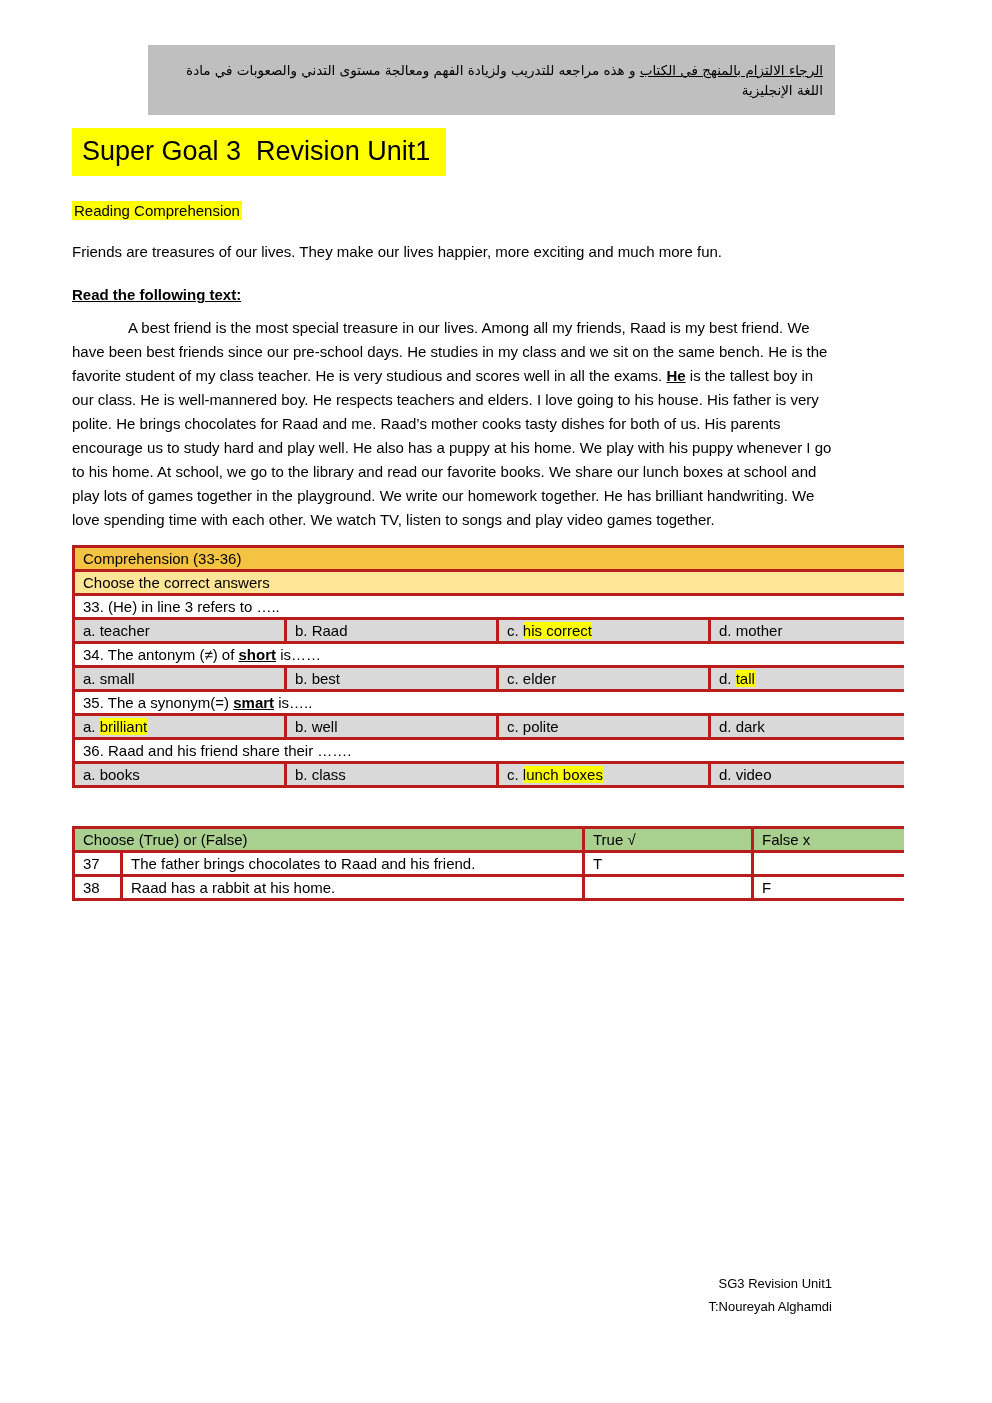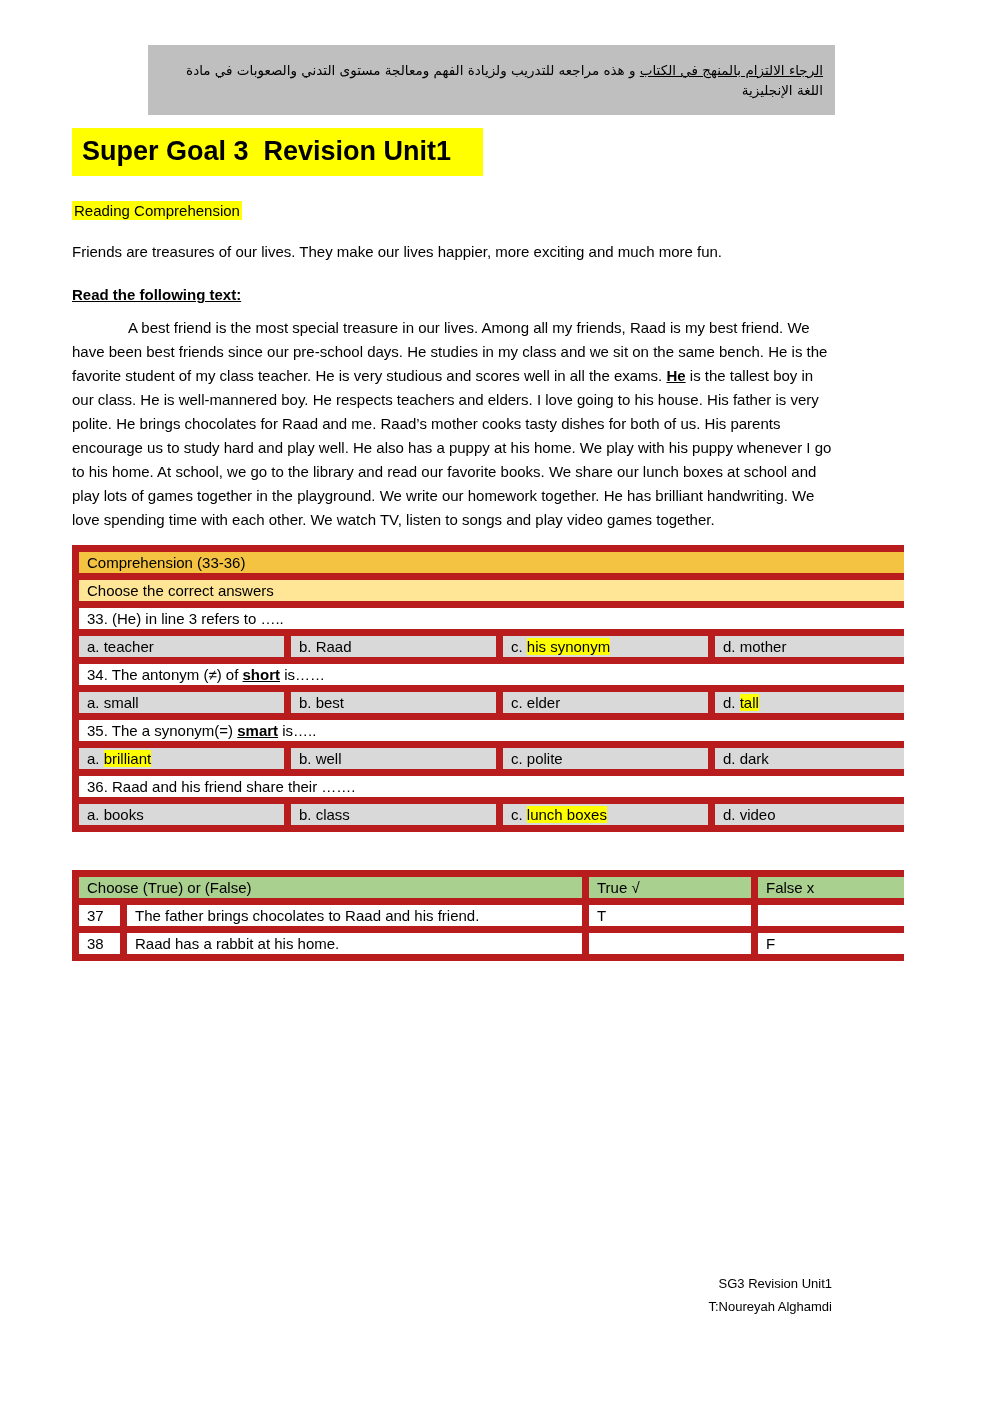--- a/index.html
+++ b/index.html
@@ -6,35 +6,35 @@
   html, body { background:#ffffff; }
   body { font-family:"Liberation Sans", sans-serif; color:#000; }
   .page { position:relative; width:904px; height:1403px; background:#fff; overflow:hidden; }
 
   
   .banner { margin:45px 69px 0 148px; background:#bfbfbf; padding:15px 12px; text-align:right; direction:rtl; font-size:13.5px; line-height:20px; font-family:"DejaVu Sans", sans-serif; }
   .banner .u { text-decoration:underline; }
 
   
   .title-wrap { margin:13px 72px 0; }
-  .title-hl { display:inline-block; background:#ffff00; font-size:27px; font-weight:bold; padding:8px 32px 9px 10px; white-space:pre; }
+  .title-hl { display:inline-block; background:#ffff00; font-size:27px; font-weight:normal; padding:8px 16px 9px 10px; white-space:pre; }
 
   
   .section-label { margin:26px 72px 0; font-size:15px; }
   .section-label .hl { background:#ffff00; padding:1px 2px; }
 
   .para { margin:21px 72px 0; font-size:15px; line-height:24px; }
   .read-label { margin:22px 72px 0; font-size:15px; font-weight:bold; text-decoration:underline; }
   .passage { margin:13px 72px 0; font-size:15px; line-height:24px; text-indent:56px; }
 
   .bu { font-weight:bold; text-decoration:underline; }
   .hl { background:#ffff00; }
 
   table { border-collapse:collapse; width:848px; margin:13px 72px 0; font-size:15px; table-layout:fixed; }
-  td { border:7px solid #b91c1c; padding:2px 8px; height:23px; vertical-align:middle; }
+  td { border:3px solid #b91c1c; padding:2px 8px; height:23px; vertical-align:middle; }
 
   .comp-table .head1 { background:#f5c342; }
   .comp-table .head2 { background:#ffe596; }
   .comp-table .opt-row td { background:#d9d9d9; }
   .comp-table .q-cell { background:#fff; }
 
   .tf-table { margin-top:38px; }
   .tf-table .tf-head td { background:#a9d08e; }
   .tf-table td.c { }
 
@@ -79,21 +79,21 @@
       <tr>
         <td colspan="4" class="head2">Choose the correct answers</td>
       </tr>
 
       <tr>
         <td colspan="4" class="q-cell"><span>33. (He) in line 3 refers to …..</span><span class="bu"></span><span></span></td>
       </tr>
       <tr class="opt-row">
         <td><span>a. </span><span>teacher</span></td>
         <td><span>b. </span><span>Raad</span></td>
-        <td><span>c. </span><span class="hl">his synonym</span></td>
+        <td><span>c. </span><span class="hl">his correct</span></td>
         <td><span>d. </span><span>mother</span></td>
       </tr>
 
       <tr>
         <td colspan="4" class="q-cell"><span>34. The antonym (≠) of </span><span class="bu">short</span><span> is……</span></td>
       </tr>
       <tr class="opt-row">
         <td><span>a. </span><span>small</span></td>
         <td><span>b. </span><span>best</span></td>
         <td><span>c. </span><span>elder</span></td>

